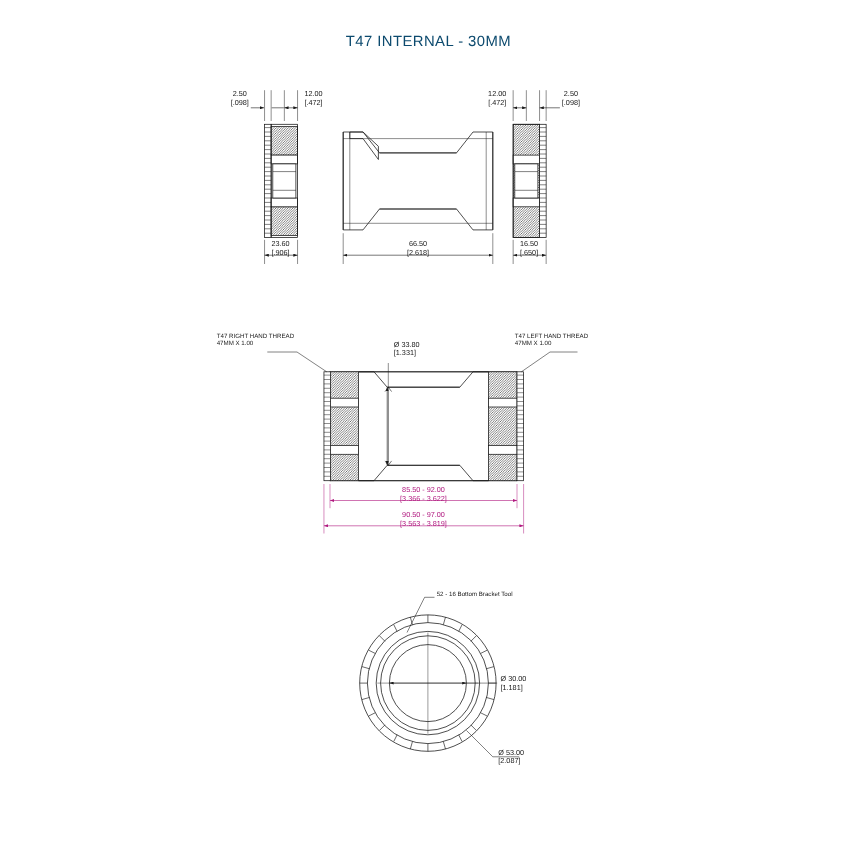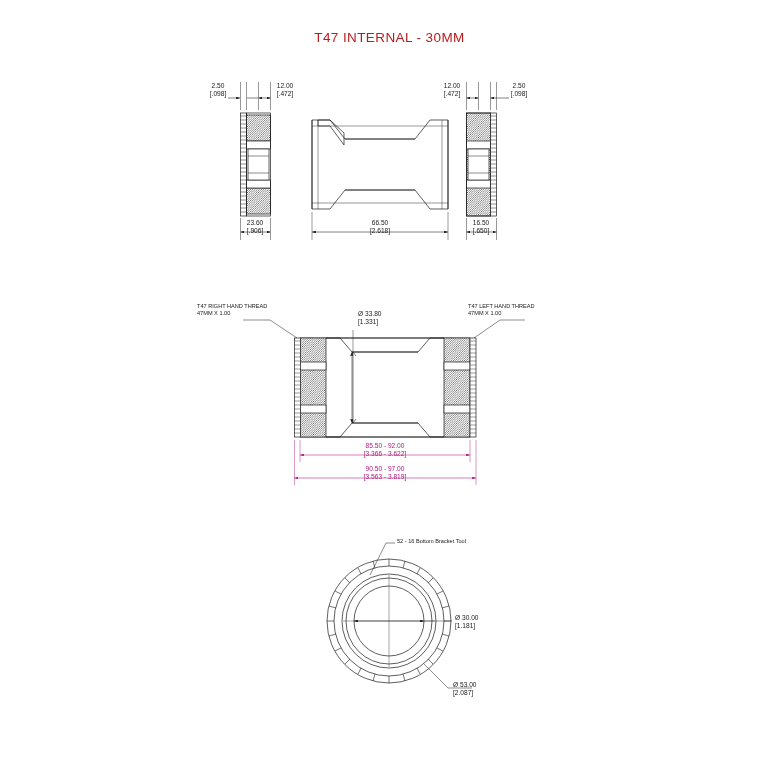--- a/index.html
+++ b/index.html
@@ -20,21 +20,21 @@
     inset: 0;
   }
   .title {
     position: absolute;
     top: 30px;
     left: 0;
     width: 779px;
     text-align: center;
     font-size: 13.5px;
     letter-spacing: 0.4px;
-    color: #b91c1c;
+    color: #0c4a6e;
   }
   .dim {
     position: absolute;
     font-size: 6.6px;
     line-height: 1.25;
     color: #1a1a1a;
     white-space: nowrap;
   }
   .dim.center { text-align: center; }
   .dim.magenta { color: #b0187f; }

